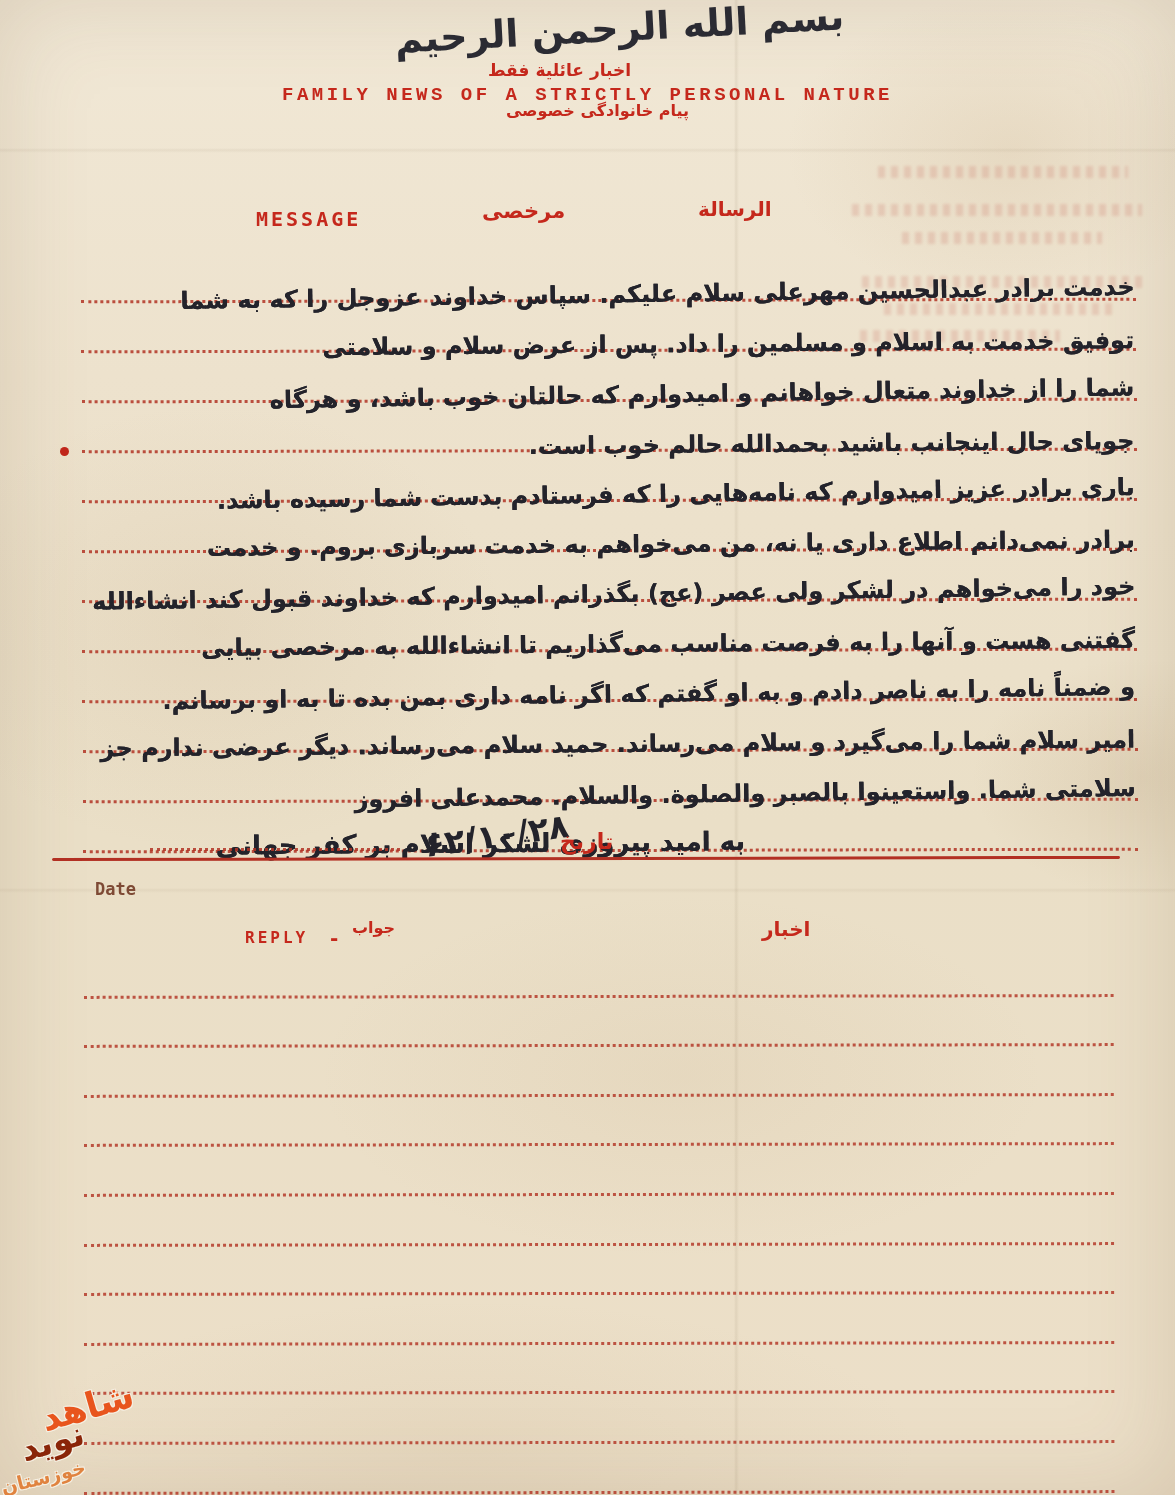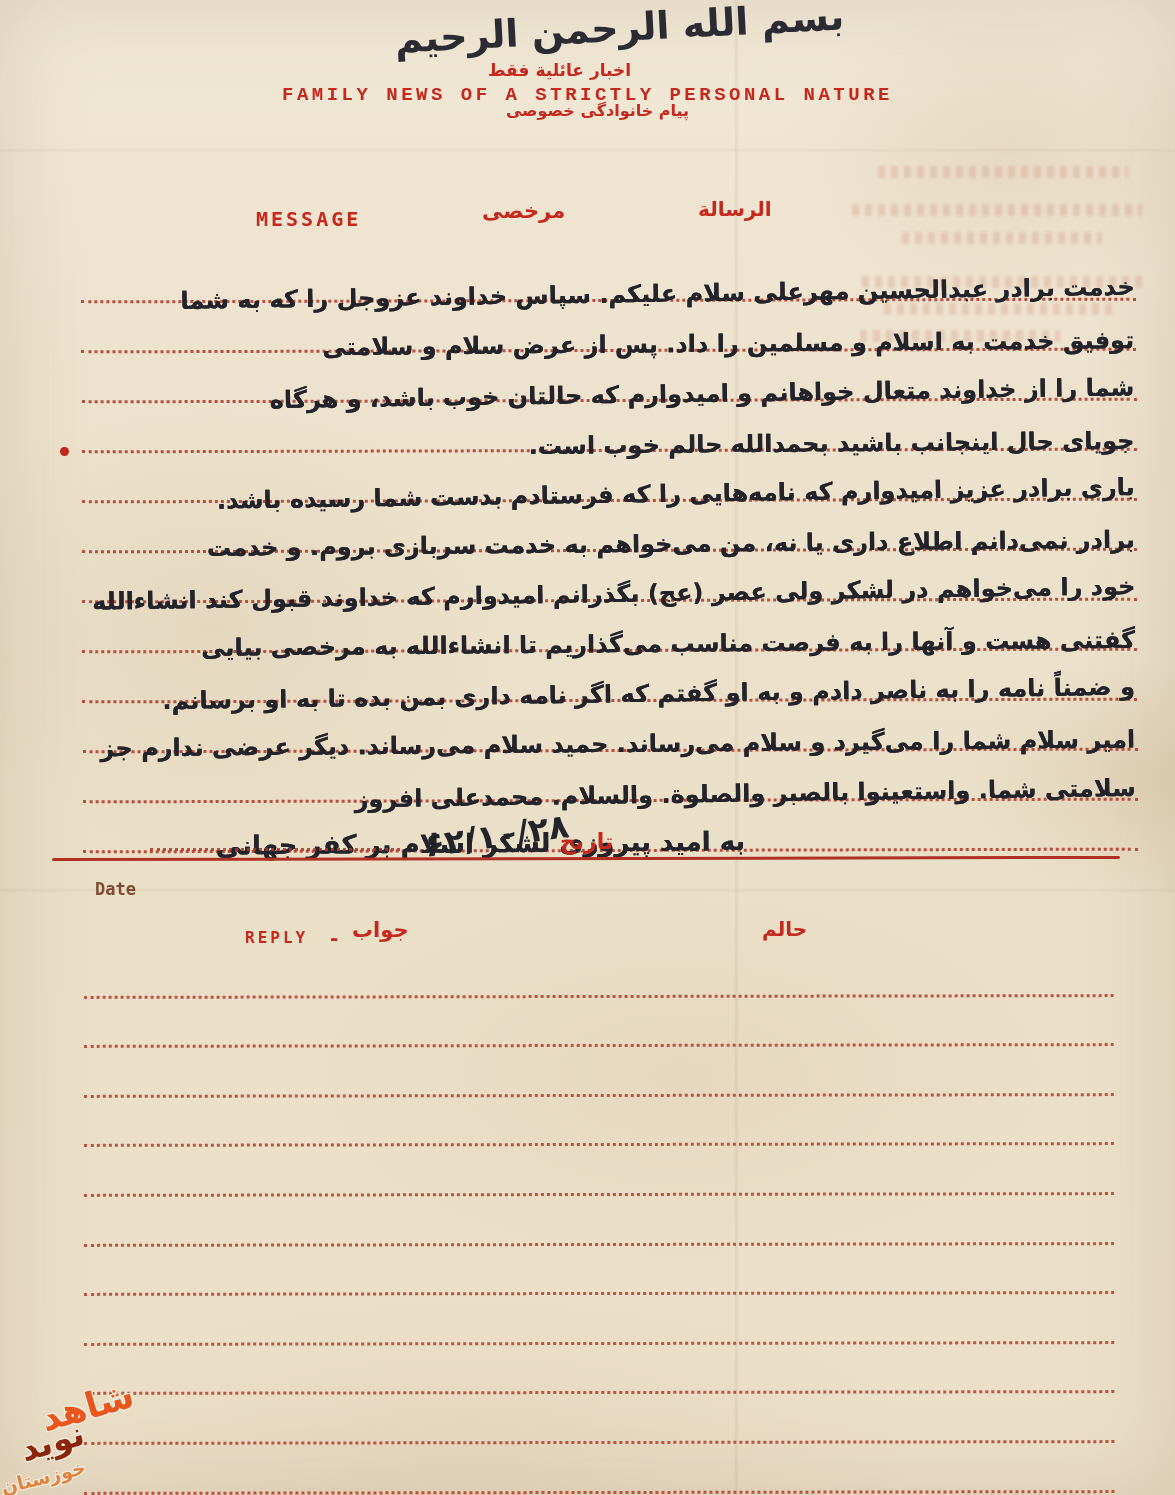--- a/index.html
+++ b/index.html
@@ -83,21 +83,21 @@
     border-bottom:3px dotted rgba(178,52,36,.85);}
   #date-value{position:absolute;top:816px;left:424px;font-size:33px;font-weight:bold;
     color:#23232b;transform:rotate(-8deg);direction:rtl;letter-spacing:2px;}
   #date-label-ar{top:829px;left:560px;font-size:22px;direction:rtl;}
   .red-rule{position:absolute;top:857px;left:52px;width:1068px;height:3px;
     background:#b23023;border-radius:2px;transform:rotate(-.12deg);}
 
   
   #reply-label{top:928px;left:245px;font-size:16px;}
   #reply-sep{top:926px;left:330px;font-size:20px;color:#c5281c;font-weight:bold;}
-  #reply-label-fa{top:918px;left:352px;font-size:21px;direction:rtl;text-align:center;}
+  #reply-label-fa{top:918px;left:352px;font-size:16px;direction:rtl;text-align:center;}
   #reply-label-ar{top:917px;left:762px;font-size:20px;direction:rtl;}
   #reply-lines{position:absolute;top:948px;left:84px;width:1030px;transform:rotate(-.1deg);}
   .reply-row{height:46.6px;border-bottom:3px dotted rgba(178,52,36,.82);}
 
   
   .bleed{position:absolute;height:12px;filter:blur(1.6px);opacity:.45;
     background:repeating-linear-gradient(90deg, rgba(205,125,110,.55) 0 7px, transparent 7px 13px);}
   #bleed1{top:166px;left:878px;width:250px;}
   #bleed2{top:204px;left:852px;width:290px;}
   #bleed3{top:232px;left:902px;width:200px;}
@@ -176,21 +176,21 @@
 
 <div id="date-label">Date</div>
 <div class="date-dots"></div>
 <div id="date-value">۶۲/۱۰/۲۸</div>
 <div class="lbl" id="date-label-ar">تاريخ</div>
 <div class="red-rule"></div>
 
 <div class="lbl lbl-mono" id="reply-label">REPLY</div>
 <div class="lbl" id="reply-sep">-</div>
 <div class="lbl" id="reply-label-fa">جواب</div>
-<div class="lbl" id="reply-label-ar">حالم</div>
+<div class="lbl" id="reply-label-ar">اخبار</div>
 
 <div id="reply-lines">
     <div class="reply-row"></div>
     <div class="reply-row"></div>
     <div class="reply-row"></div>
     <div class="reply-row"></div>
     <div class="reply-row"></div>
     <div class="reply-row"></div>
     <div class="reply-row"></div>
     <div class="reply-row"></div>

